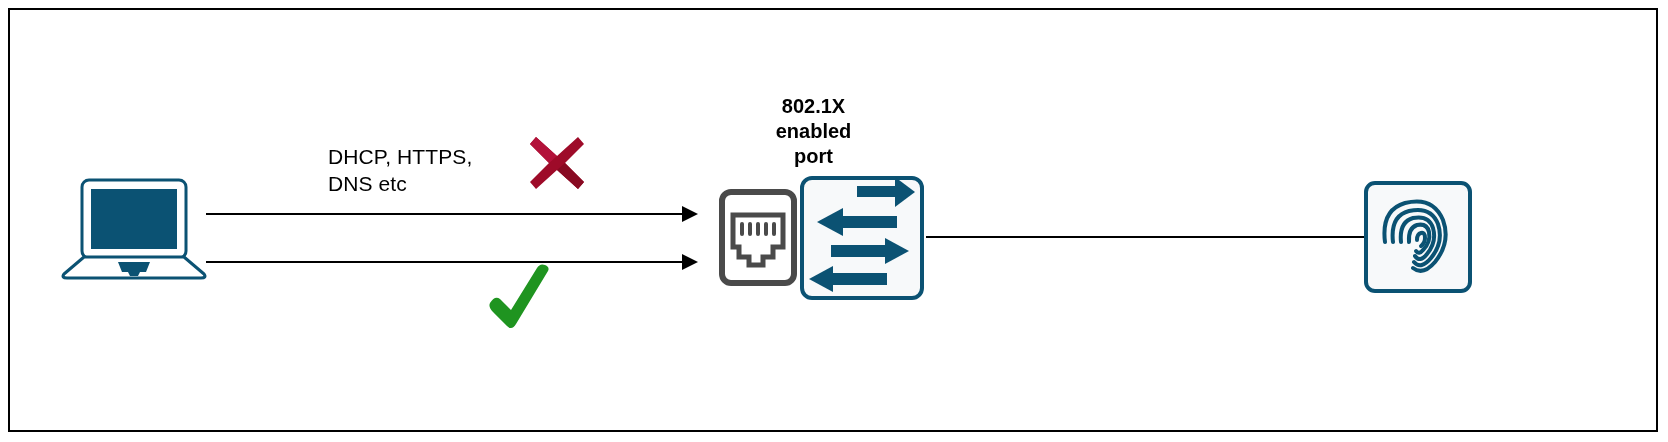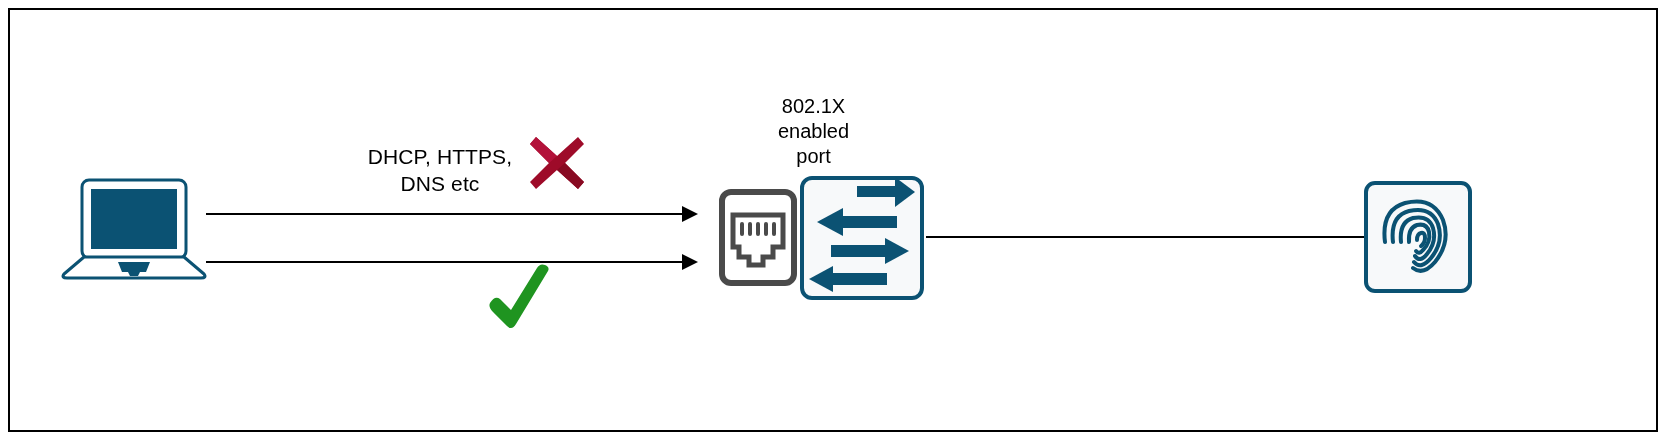--- a/index.html
+++ b/index.html
@@ -36,42 +36,42 @@
     top: 168px;
     width: 148px;
     height: 105px;
   }
   
   .edge-label {
     position: absolute;
     color: #000000;
     font-size: 21px;
     line-height: 27px;
-    text-align: center;
+    text-align: left;
     white-space: pre-line;
     letter-spacing: 0.1px;
   }
   .label-dhcp {
     left: 318px;
     top: 133px;
     width: 224px;
   }
   .label-eapol {
     left: 340px;
     top: 263px;
     width: 180px;
   }
   .label-802 {
     position: absolute;
     left: 716px;
     top: 84px;
     width: 175px;
     text-align: center;
     font-size: 20px;
-    font-weight: normal;
+    font-weight: bold;
     line-height: 25px;
     color: #000000;
     white-space: pre-line;
   }
   
   .mark {
     position: absolute;
   }
   .mark-x { left: 519px; top: 125px; width: 56px; height: 56px; }
   .mark-check { left: 478px; top: 253px; width: 62px; height: 70px; }

